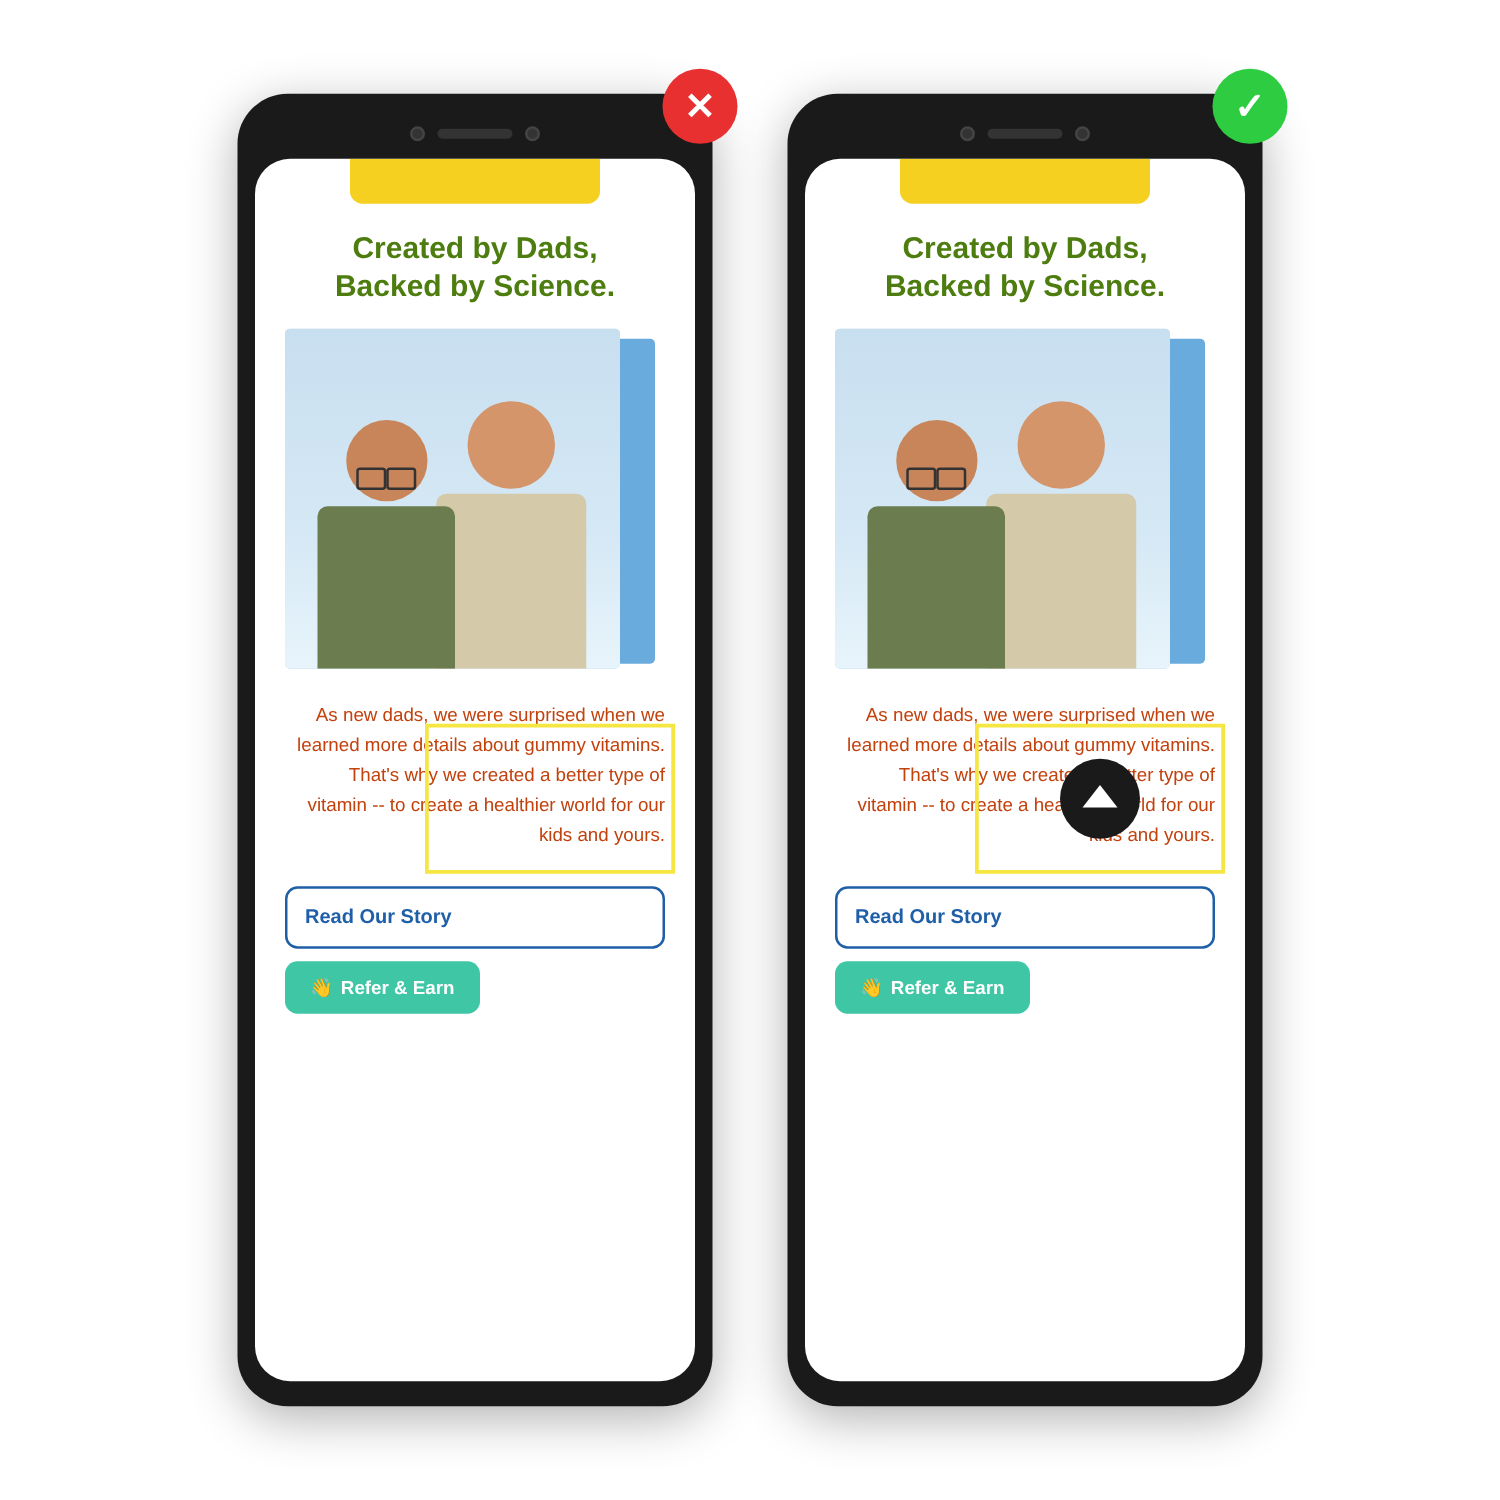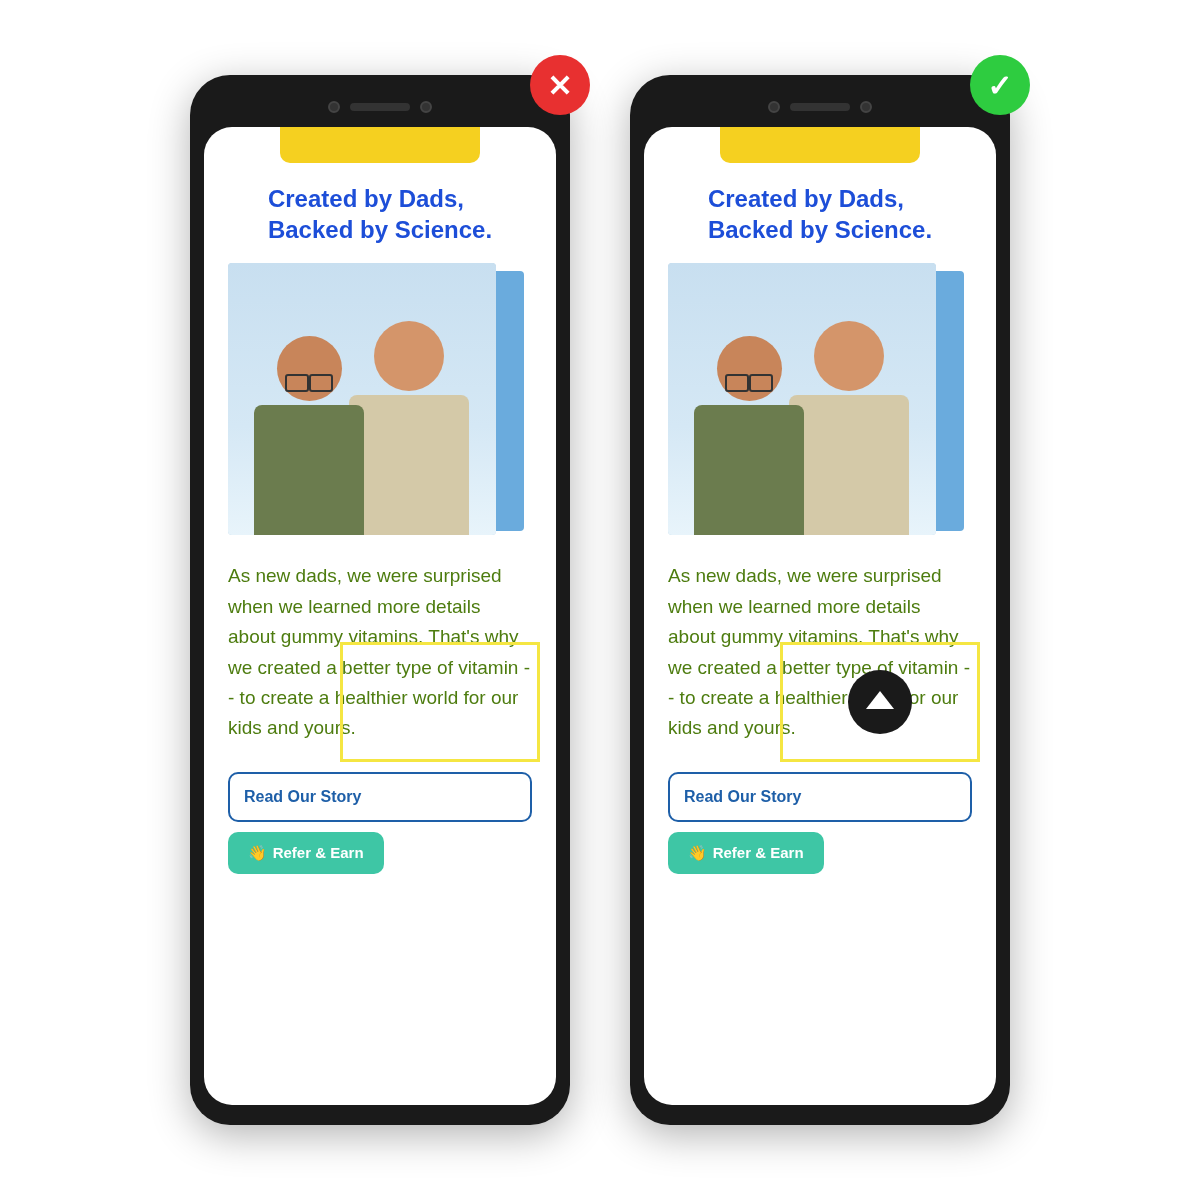--- a/index.html
+++ b/index.html
@@ -96,21 +96,22 @@
     .screen-content {
       flex: 1;
       display: flex;
       flex-direction: column;
       align-items: center;
       padding: 20px 24px 16px;
       overflow: hidden;
     }
 
     .headline {
-      color: #1d4ed8;
+      text-align: center;
+      color: #4d7c0f;
       font-size: 24px;
       font-weight: 800;
       line-height: 1.3;
       margin-bottom: 18px;
     }
 
     .photo-area {
       position: relative;
       width: 100%;
       height: 280px;
@@ -188,23 +189,23 @@
       position: absolute;
       width: 20px;
       height: 14px;
       border: 2px solid #333;
       border-radius: 3px;
     }
     .glasses::before { left: 0; }
     .glasses::after { right: 0; }
 
     .body-text {
-      text-align: left;
-      font-size: 19px;
-      color: #4d7c0f;
+      text-align: right;
+      font-size: 15px;
+      color: #c2410c;
       line-height: 1.6;
       margin-bottom: 14px;
       flex-shrink: 0;
     }
 
     
     .highlight-box {
       border: 3px solid #f5e642;
       position: absolute;
       pointer-events: none;

